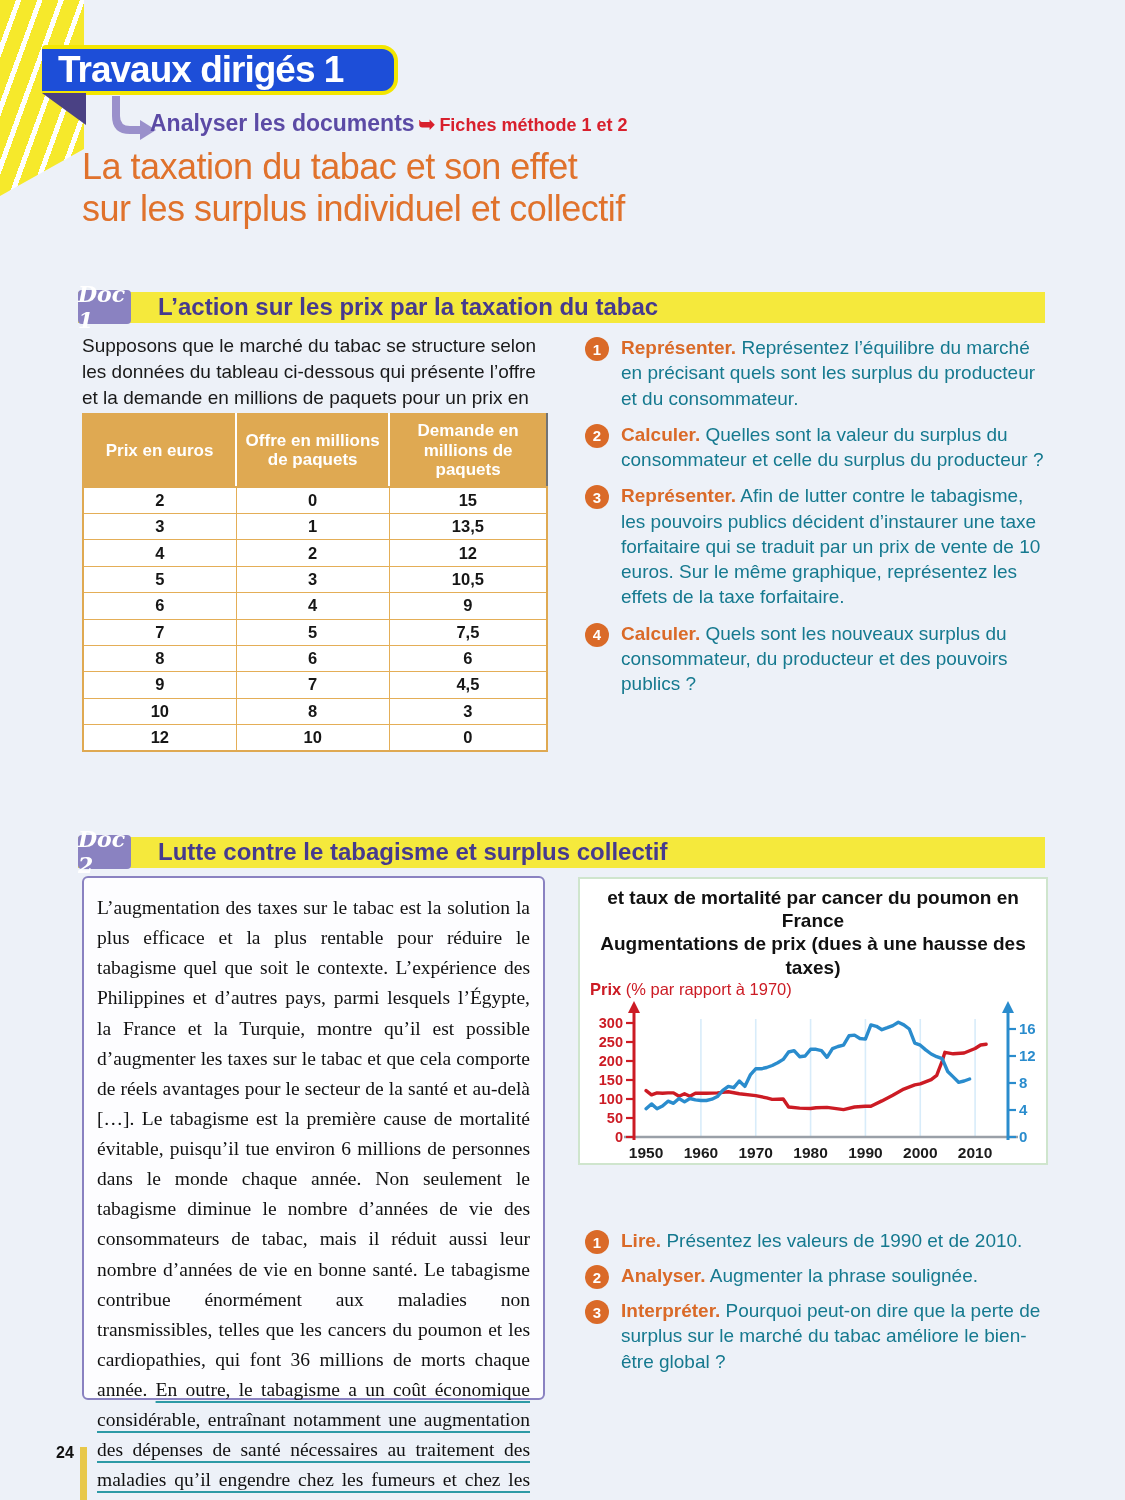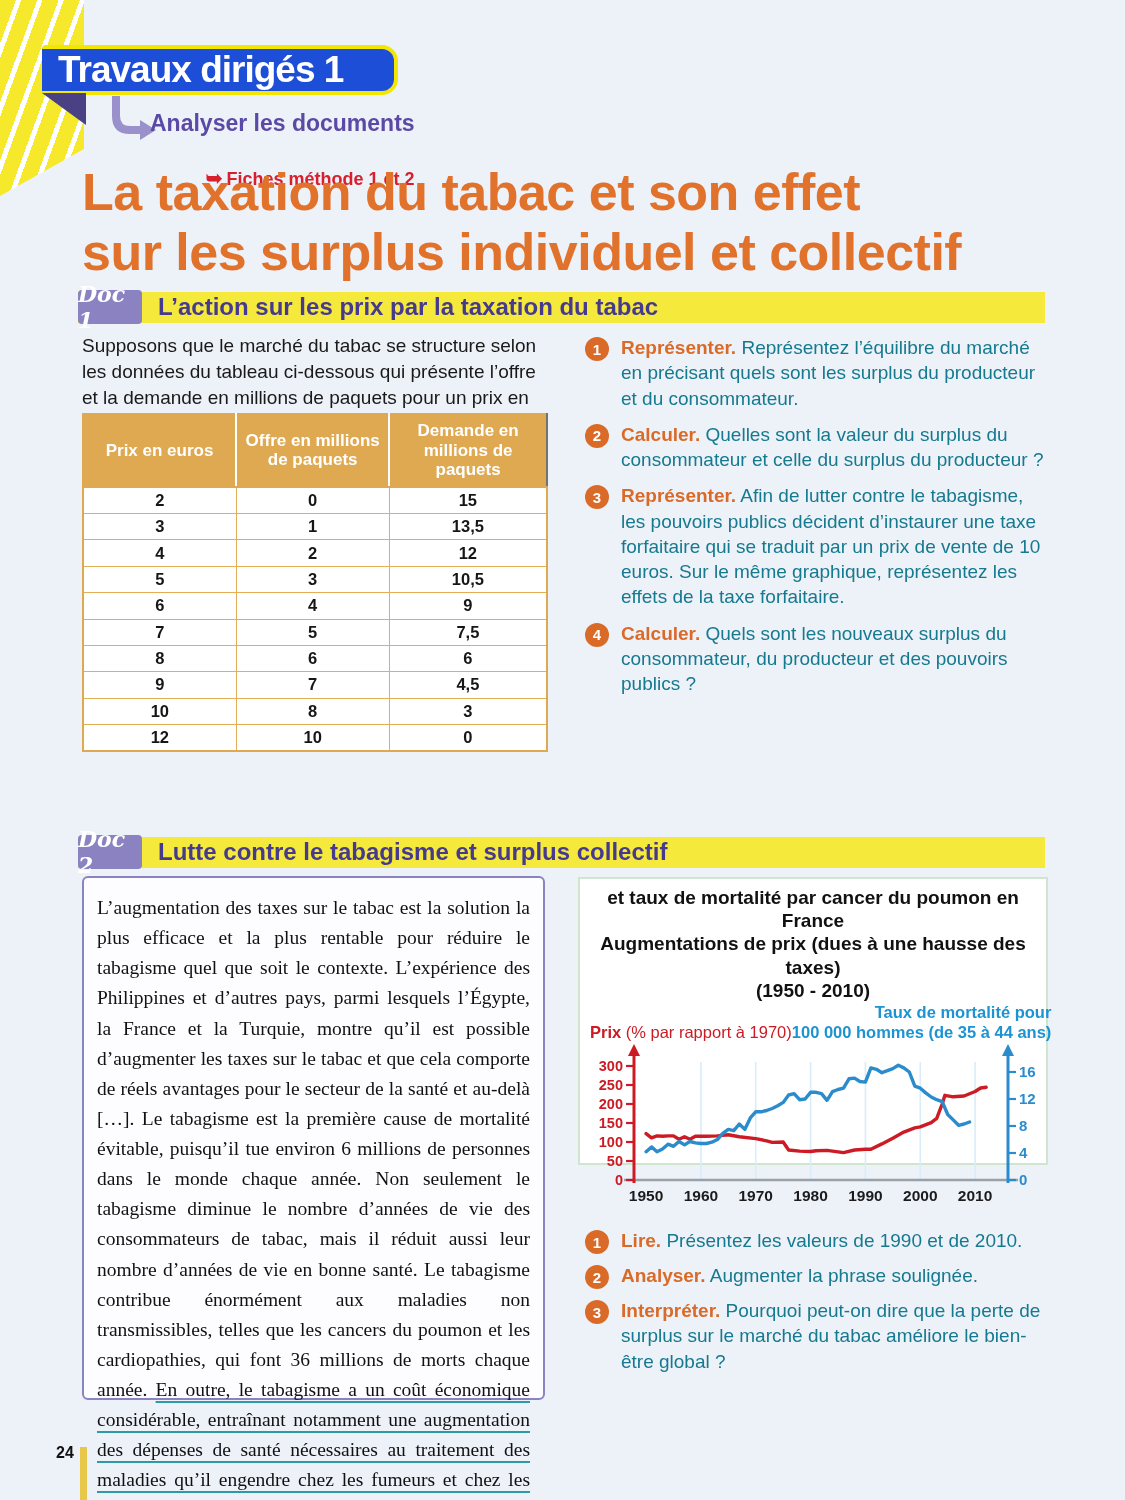--- a/index.html
+++ b/index.html
@@ -12,32 +12,32 @@
     clip-path:polygon(0 0,100% 0,100% 76%,0 100%);}
   .fold{position:absolute;left:42px;top:93px;width:44px;height:32px;background:#4a4184;
     clip-path:polygon(0 0,100% 0,100% 100%);}
 
   
   .banner{position:absolute;left:42px;top:45px;width:356px;height:50px;background:#1d4ed8;
     border:4px solid #f3e600;border-left:none;border-radius:4px 16px 16px 4px;
     display:flex;align-items:center;padding-left:16px;box-sizing:border-box;}
   .banner span{color:#fff;font-weight:bold;font-size:37px;letter-spacing:-1px;}
 
-  .sub-row{position:absolute;left:150px;top:110px;display:flex;align-items:flex-end;gap:29px;flex-direction:column;}
+  .sub-row{position:absolute;left:150px;top:110px;display:flex;align-items:center;gap:4px;}
   .sub-title{color:#5b4aa5;font-weight:bold;font-size:23px;}
   .method-ref{color:#d8202d;font-weight:bold;font-size:18px;}
   .method-ref .arr{font-size:20px;margin-right:4px;}
   .curve-arrow{position:absolute;left:108px;top:96px;}
 
-  .main-title{position:absolute;left:82px;top:162px;color:#e0722c;font-weight:bold;
-    font-size:52px;line-height:1.16;letter-spacing:-0.5px;}
+  .main-title{position:absolute;left:82px;top:146px;color:#e0722c;font-weight:normal;
+    font-size:36px;line-height:1.16;letter-spacing:-0.5px;}
 
   
   .doc-bar{position:absolute;left:78px;width:967px;height:31px;background:#f5e93c;}
-  .doc-badge{position:absolute;left:0;top:-2px;width:64px;height:34px;background:#8a82c1;
+  .doc-badge{position:absolute;left:0;top:-2px;width:53px;height:34px;background:#8a82c1;
     border-radius:4px;display:flex;align-items:center;justify-content:center;
     color:#fff;font-family:"DejaVu Serif",serif;font-style:italic;font-weight:bold;font-size:22px;}
   .doc-title{position:absolute;left:80px;top:1px;color:#463a8e;font-weight:bold;font-size:24px;white-space:nowrap;}
 
   
   .doc1-intro{position:absolute;left:82px;top:333px;width:468px;font-size:19px;color:#191919;line-height:1.38;}
   .sd-table{position:absolute;left:82px;top:413px;border-collapse:collapse;width:466px;}
   .sd-table th{background:#dfa952;color:#fff;font-weight:bold;font-size:17px;line-height:1.15;
     padding:6px 4px;border:2px solid #dfa952;border-right:2px solid #fff;}
   .sd-table th:last-child{border-right:2px solid #737373;}
@@ -195,28 +195,23 @@
   </div>
 
   <div class="doc2-box">
     <p><span>L’augmentation des taxes sur le tabac est la solution la plus efficace et la plus rentable pour réduire le tabagisme quel que soit le contexte. L’expérience des Philippines et d’autres pays, parmi lesquels l’Égypte, la France et la Turquie, montre qu’il est possible d’augmenter les taxes sur le tabac et que cela comporte de réels avantages pour le secteur de la santé et au-delà […]. Le tabagisme est la première cause de mortalité évitable, puisqu’il tue environ 6 millions de personnes dans le monde chaque année. Non seulement le tabagisme diminue le nombre d’années de vie des consommateurs de tabac, mais il réduit aussi leur nombre d’années de vie en bonne santé. Le tabagisme contribue énormément aux maladies non transmissibles, telles que les cancers du poumon et les cardiopathies, qui font 36 millions de morts chaque année. </span><span class="u-teal">En outre, le tabagisme a un coût économique considérable, entraînant notamment une augmentation des dépenses de santé nécessaires au traitement des maladies qu’il engendre chez les fumeurs et chez les personnes exposées à la fumée du tabac, ainsi que des pertes de productivité et de revenus dues à la maladie et aux décès prématurés.</span></p>
   </div>
 
   <div class="chart-panel">
     <div class="chart-title">
       <div>et taux de mortalité par cancer du poumon en France</div>
       <div>Augmentations de prix (dues à une hausse des taxes)</div>
-      <div>(1950 - 2010)</div>
     </div>
     <div class="axis-label-row">
       <div class="axis-label-left"><b>Prix</b><span> (% par rapport à 1970)</span></div>
-      <div class="axis-label-right">
-        <div>Taux de mortalité pour</div>
-        <div>100 000 hommes (de 35 à 44 ans)</div>
-      </div>
     </div>
     <svg id="chart-svg" width="446" height="168">
         <line x1="110.90322580645181" y1="20" x2="110.90322580645181" y2="138" stroke="#d8ecfa" stroke-width="1.6"></line>
         <line x1="165.74193548387115" y1="20" x2="165.74193548387115" y2="138" stroke="#d8ecfa" stroke-width="1.6"></line>
         <line x1="220.58064516129045" y1="20" x2="220.58064516129045" y2="138" stroke="#d8ecfa" stroke-width="1.6"></line>
         <line x1="275.41935483870975" y1="20" x2="275.41935483870975" y2="138" stroke="#d8ecfa" stroke-width="1.6"></line>
         <line x1="330.25806451612914" y1="20" x2="330.25806451612914" y2="138" stroke="#d8ecfa" stroke-width="1.6"></line>
         <line x1="385.0967741935484" y1="20" x2="385.0967741935484" y2="138" stroke="#d8ecfa" stroke-width="1.6"></line>
         <line x1="34" y1="138" x2="428" y2="138" stroke="#9aa0a8" stroke-width="2.6"></line>
         <line x1="44" y1="141" x2="44" y2="10" stroke="#cc1b24" stroke-width="3"></line>

